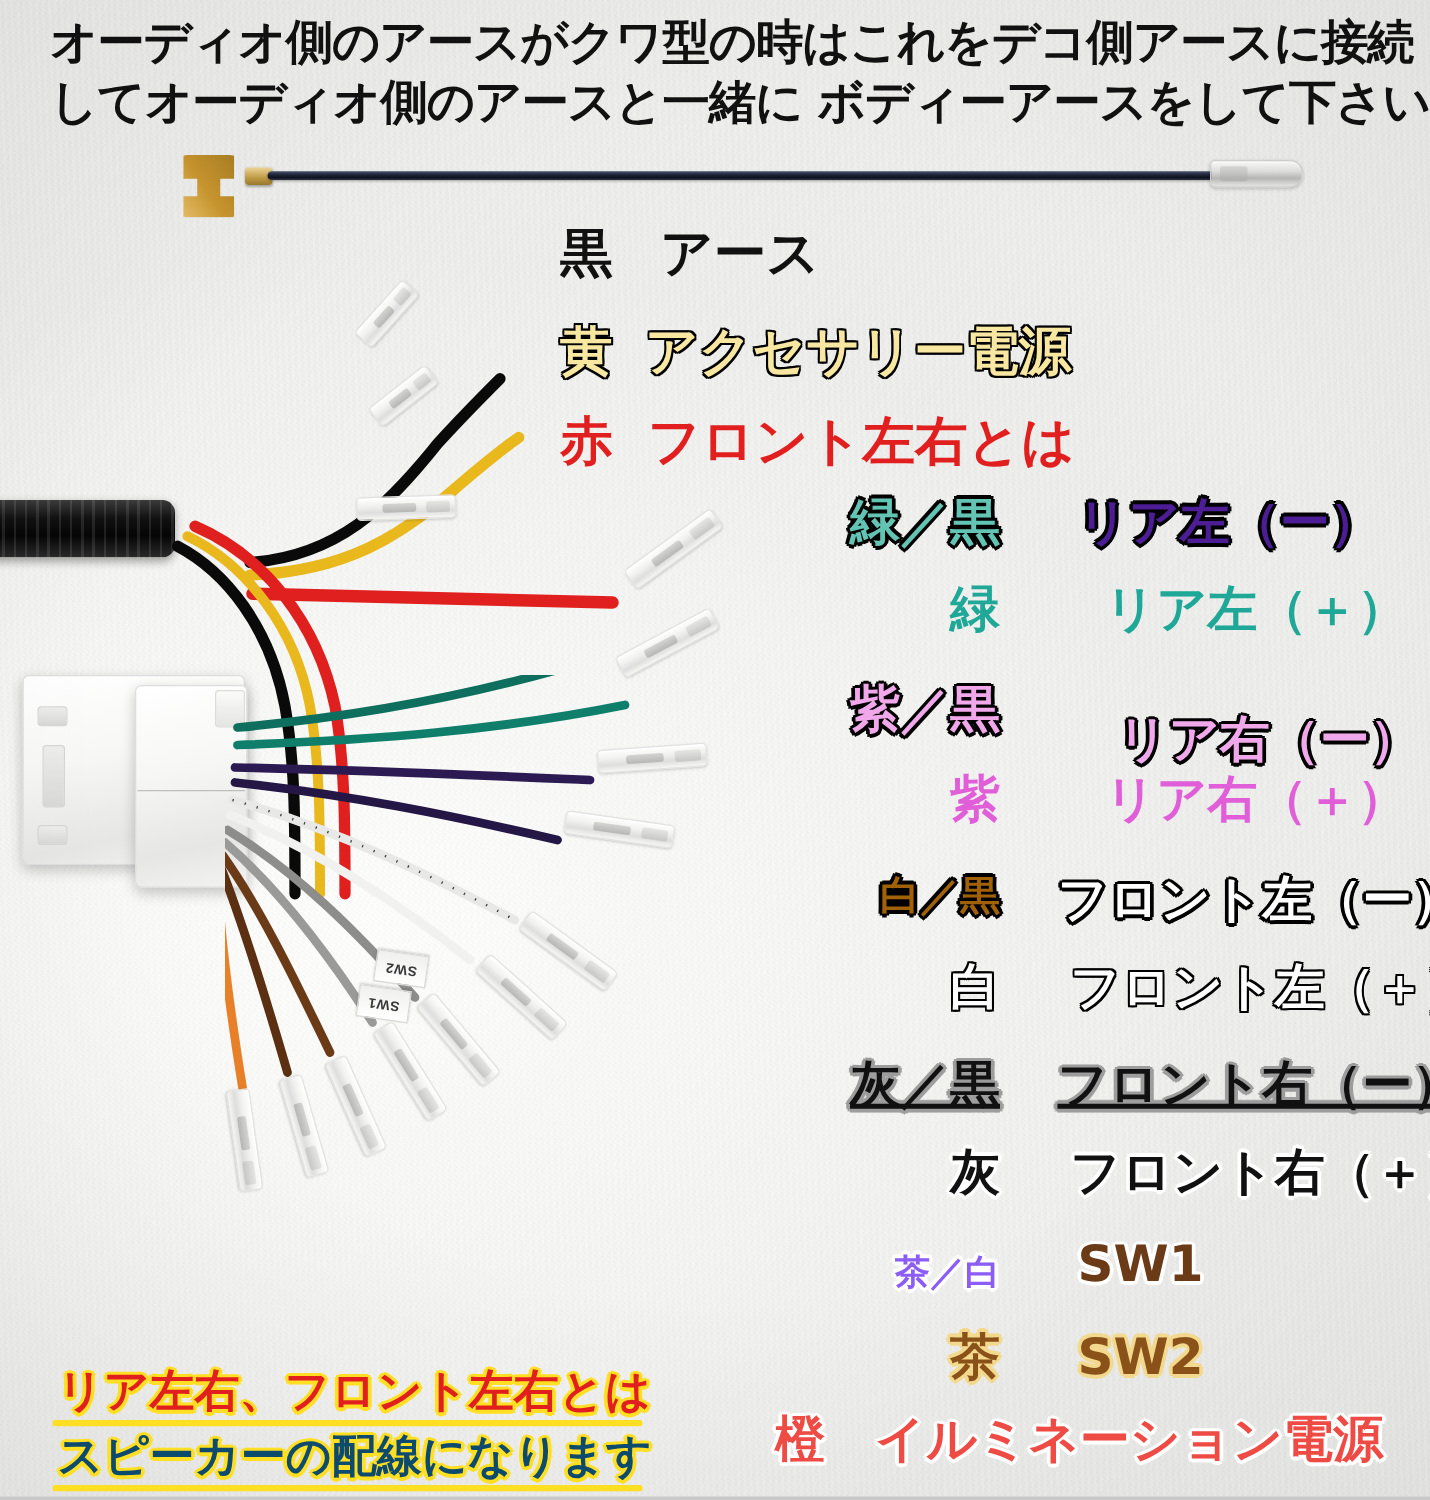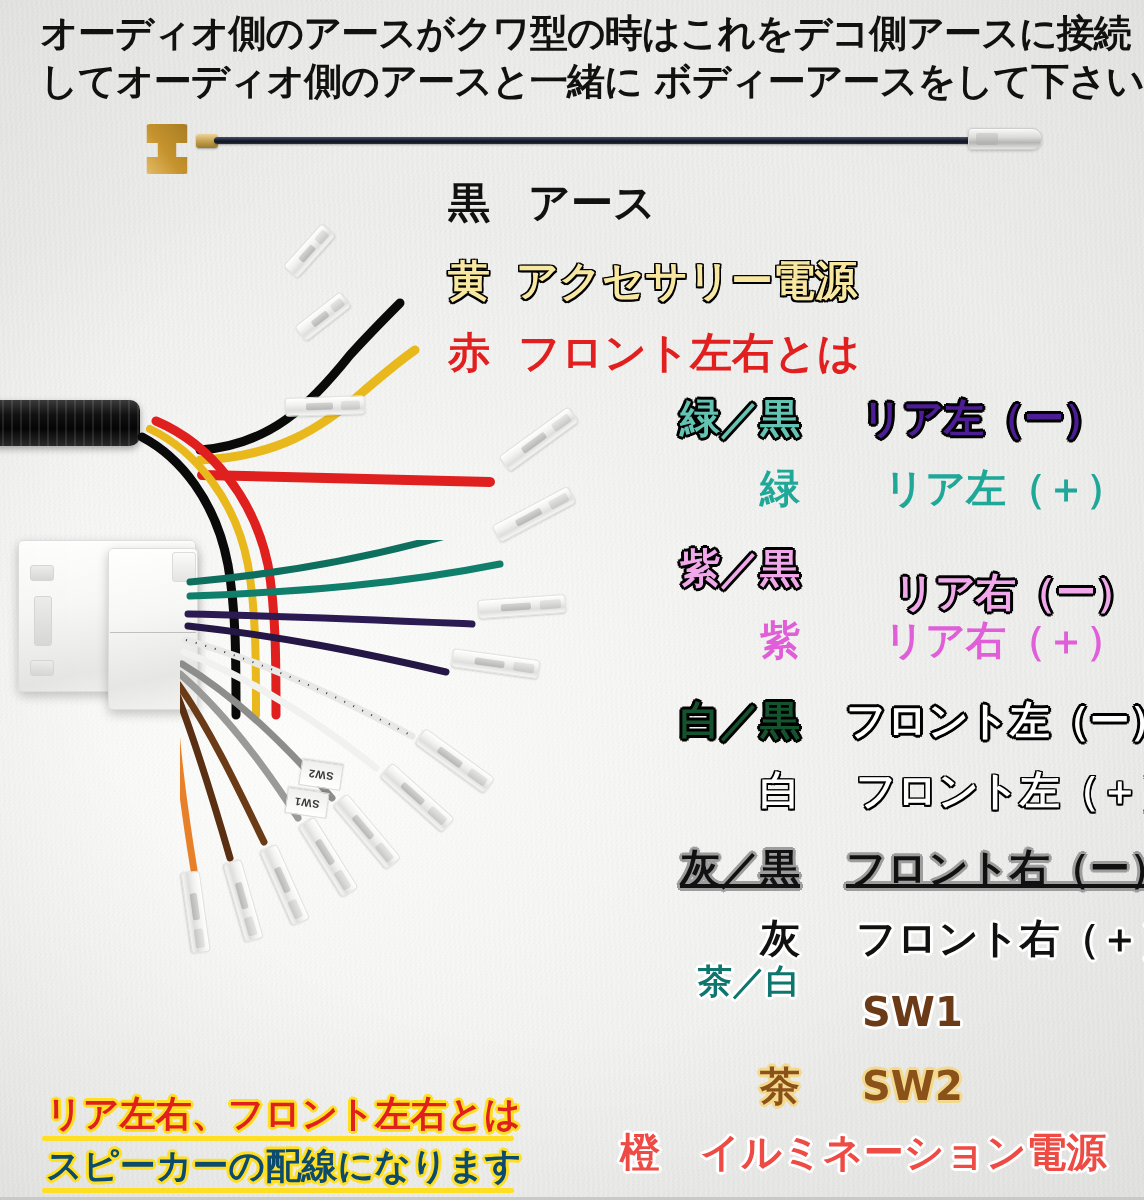--- a/index.html
+++ b/index.html
@@ -300,33 +300,33 @@
 
     <div class="txt lbl colname" style="left:612px;top:468px;width:188px;font-size:40px;color:#1fa898;">緑</div>
     <div class="txt lbl" style="left:884px;top:468px;font-size:40px;color:#1fa898;">リア左（＋）</div>
 
     <div class="txt lbl colname o-blk" style="left:612px;top:548px;width:188px;font-size:40px;color:#f0a8ea;">紫／黒</div>
     <div class="txt lbl o-blk" style="left:862px;top:572px;font-size:40px;color:#f0a8ea;margin-left:32px;">リア右（ー）</div>
 
     <div class="txt lbl colname" style="left:612px;top:620px;width:188px;font-size:40px;color:#e05fd8;">紫</div>
     <div class="txt lbl" style="left:884px;top:620px;font-size:40px;color:#e05fd8;">リア右（＋）</div>
 
-    <div class="txt lbl colname o-blk" style="left:612px;top:700px;width:188px;font-size:40px;color:#14532d;">白／黒</div>
+    <div class="txt lbl colname o-blk" style="left:612px;top:700px;width:188px;font-size:32px;color:#a16207;">白／黒</div>
     <div class="txt lbl o-blk" style="left:846px;top:700px;font-size:40px;color:#ffffff;">フロント左（ー）</div>
 
     <div class="txt lbl colname o-blk-thin" style="left:612px;top:770px;width:188px;font-size:40px;color:#ffffff;">白</div>
     <div class="txt lbl o-blk-thin" style="left:856px;top:770px;font-size:40px;color:#ffffff;">フロント左（＋）</div>
 
     <div class="txt lbl colname o-gry" style="left:612px;top:848px;width:188px;font-size:40px;color:#111111;">灰／黒</div>
     <div class="txt lbl o-gry" style="left:846px;top:848px;font-size:40px;color:#111111;">フロント右（ー）</div>
 
     <div class="txt lbl colname o-wht" style="left:612px;top:918px;width:188px;font-size:40px;color:#111111;">灰</div>
     <div class="txt lbl o-wht" style="left:856px;top:918px;font-size:40px;color:#111111;">フロント右（＋）</div>
 
-    <div class="txt lbl colname o-wht" style="left:612px;top:964px;width:188px;font-size:34px;color:#0f766e;">茶／白</div>
+    <div class="txt lbl colname o-wht" style="left:612px;top:1004px;width:188px;font-size:28px;color:#8b5cf6;">茶／白</div>
     <div class="txt lbl o-wht" style="left:862px;top:992px;font-size:40px;color:#6b3a17;">SW1</div>
 
     <div class="txt lbl colname o-tan" style="left:612px;top:1066px;width:188px;font-size:40px;color:#8a5219;">茶</div>
     <div class="txt lbl o-tan" style="left:862px;top:1066px;font-size:40px;color:#8a5219;">SW2</div>
 
     <div class="txt lbl colname o-wht" style="left:560px;top:1132px;width:100px;font-size:40px;color:#ee4b44;">橙</div>
     <div class="txt lbl o-wht" style="left:700px;top:1132px;font-size:40px;color:#ee4b44;">イルミネーション電源</div>
   </div>
 
   <div>

